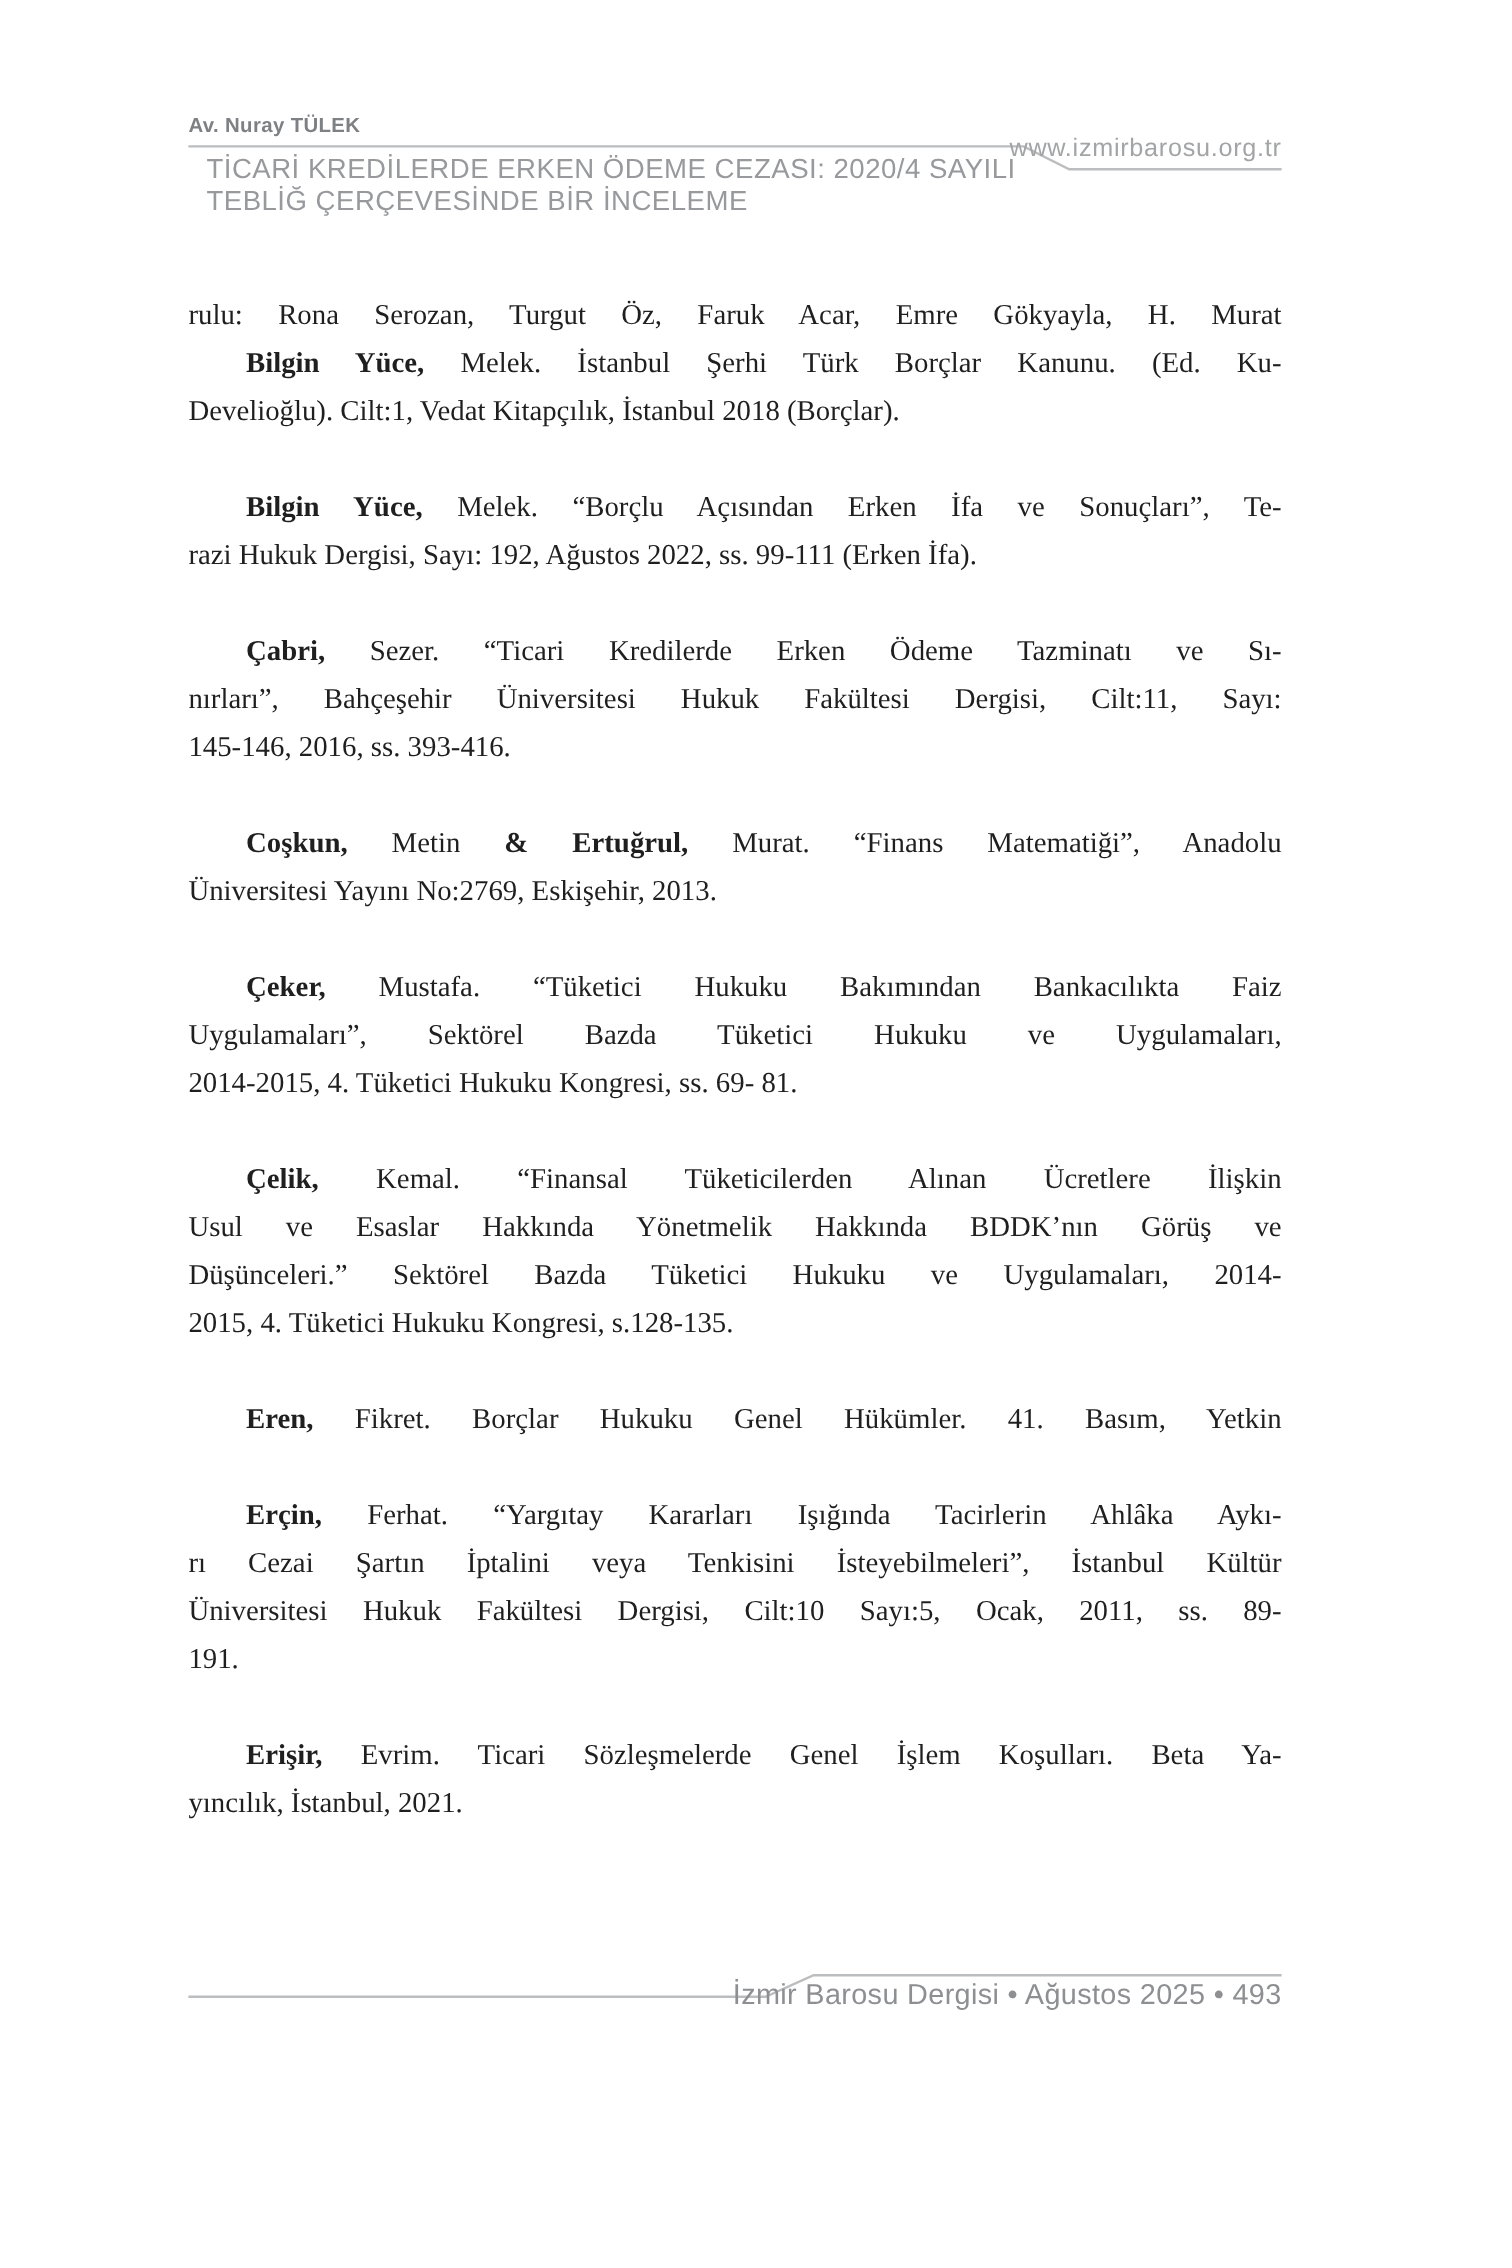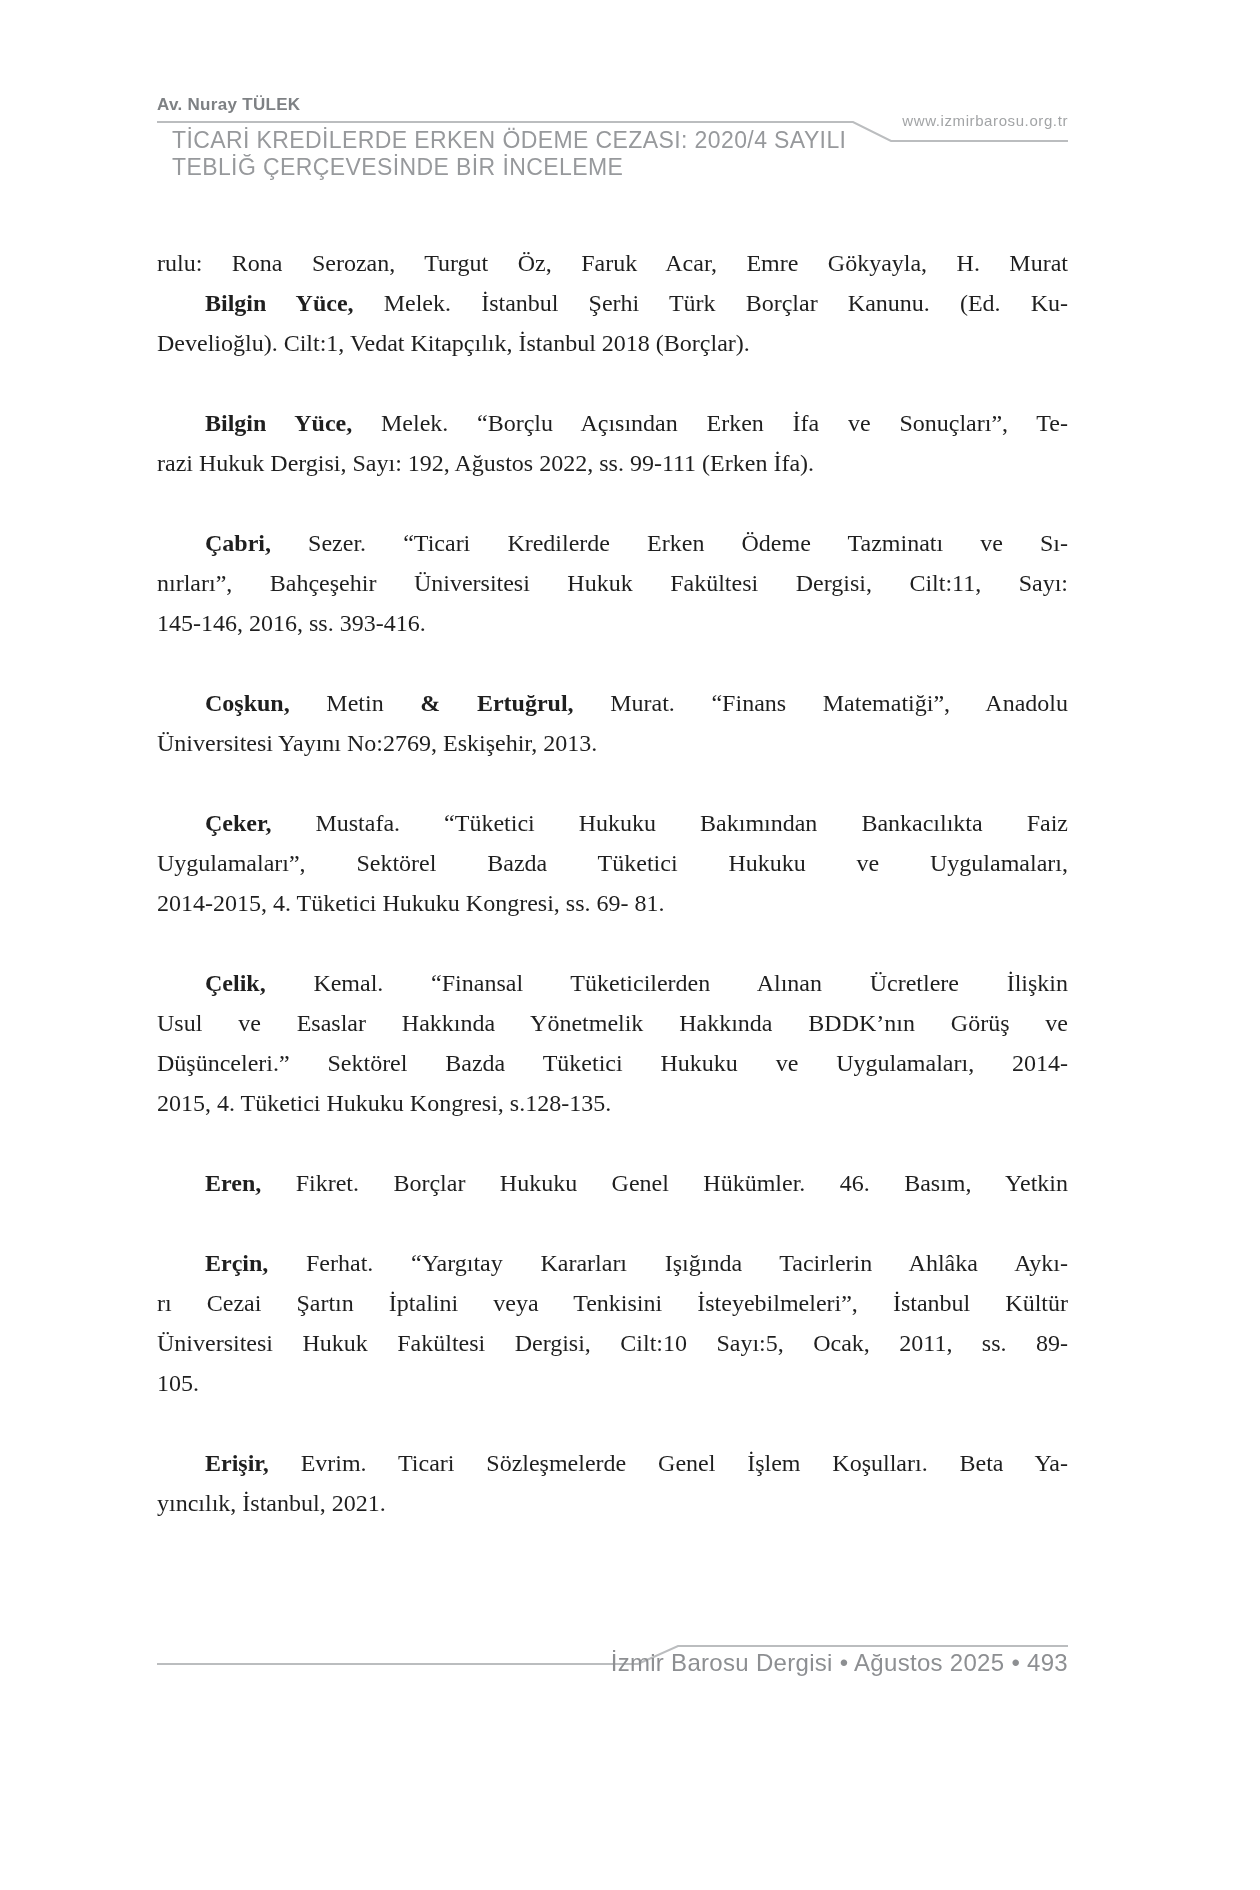--- a/index.html
+++ b/index.html
@@ -27,21 +27,21 @@
     overflow: visible;
   }
   .header-rule { top: 118px; }
   .footer-rule { top: 1640px; }
   .website-url {
     position: absolute;
     left: 157px; top: 112px;
     width: 911px;
     text-align: right;
     font-family: "Liberation Sans", "DejaVu Sans", sans-serif;
-    font-size: 15px;
+    font-size: 21px;
     letter-spacing: 0.6px;
     color: var(--url-gray, #a2a4a6);
   }
   .article-title {
     position: absolute;
     left: 172px; top: 127px;
     width: 760px;
     font-family: "Liberation Sans", "DejaVu Sans", sans-serif;
     font-size: 23px;
     line-height: 27px;
@@ -116,27 +116,27 @@
         <div class="entry-line"><span>Uygulamaları”, Sektörel Bazda Tüketici Hukuku ve Uygulamaları,</span></div>
         <div class="entry-line last"><span>2014-2015, 4. Tüketici Hukuku Kongresi, ss. 69- 81.</span></div>
       </div>
       <div class="entry">
         <div class="entry-line first"><b>Çelik,</b><span> Kemal. “Finansal Tüketicilerden Alınan Ücretlere İlişkin</span></div>
         <div class="entry-line"><span>Usul ve Esaslar Hakkında Yönetmelik Hakkında BDDK’nın Görüş ve</span></div>
         <div class="entry-line"><span>Düşünceleri.” Sektörel Bazda Tüketici Hukuku ve Uygulamaları, 2014-</span></div>
         <div class="entry-line last"><span>2015, 4. Tüketici Hukuku Kongresi, s.128-135.</span></div>
       </div>
       <div class="entry">
-        <div class="entry-line first"><b>Eren,</b><span> Fikret. Borçlar Hukuku Genel Hükümler. 46. Basım, Yetkin</span></div>
+        <div class="entry-line first"><b>Eren,</b><span> Fikret. Borçlar Hukuku Genel Hükümler. 41. Basım, Yetkin</span></div>
       </div>
       <div class="entry">
         <div class="entry-line first"><b>Erçin,</b><span> Ferhat. “Yargıtay Kararları Işığında Tacirlerin Ahlâka Aykı-</span></div>
         <div class="entry-line"><span>rı Cezai Şartın İptalini veya Tenkisini İsteyebilmeleri”, İstanbul Kültür</span></div>
         <div class="entry-line"><span>Üniversitesi Hukuk Fakültesi Dergisi, Cilt:10 Sayı:5, Ocak, 2011, ss. 89-</span></div>
-        <div class="entry-line last"><span>105.</span></div>
+        <div class="entry-line last"><span>191.</span></div>
       </div>
       <div class="entry">
         <div class="entry-line first"><b>Erişir,</b><span> Evrim. Ticari Sözleşmelerde Genel İşlem Koşulları. Beta Ya-</span></div>
         <div class="entry-line last"><span>yıncılık, İstanbul, 2021.</span></div>
       </div>
     </div>
 
   <svg class="footer-rule" width="911" height="26" viewBox="0 0 911 26">
     <polyline points="0,24 481,24 521,6 911,6" fill="none" stroke="#bbbdbf" stroke-width="2"></polyline>
   </svg>

